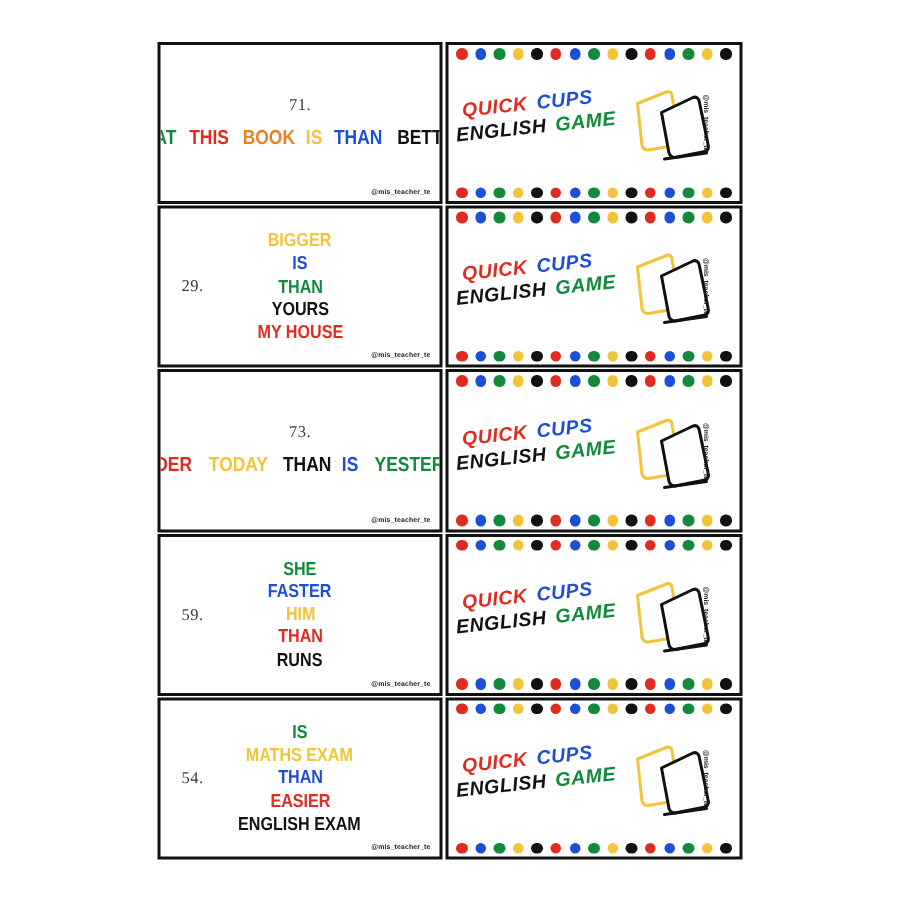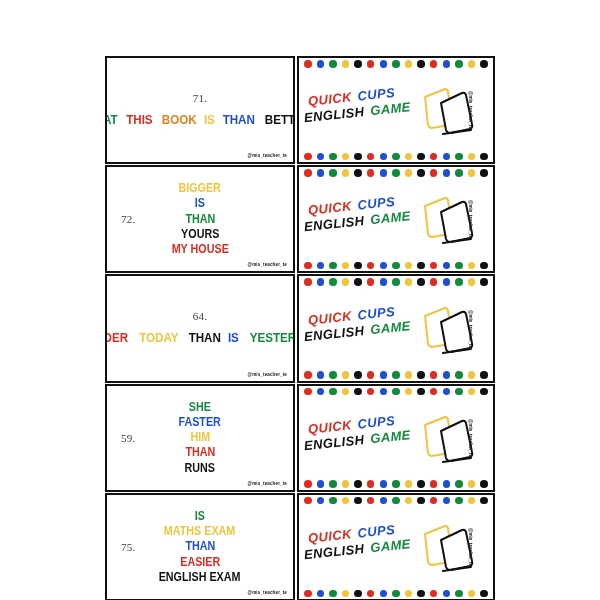--- a/index.html
+++ b/index.html
@@ -12,21 +12,20 @@
     height: 600px;
     font-family: "Liberation Sans", sans-serif;
     overflow: hidden;
   }
 
   #sheet {
     position: relative;
     width: 600px;
     height: 520px;
     background: #ffffff;
-    margin-top: 28px;
   }
 
   #card-grid {
     position: absolute;
     left: 105px;
     top: 28px;
     width: 390px;
     height: 545px;
     display: flex;
     flex-direction: column;
@@ -291,21 +290,21 @@
             <span class="dot" style="background: rgb(29, 78, 216);"></span>
             <span class="dot" style="background: rgb(18, 138, 60);"></span>
             <span class="dot" style="background: rgb(242, 196, 60);"></span>
             <span class="dot" style="background: rgb(17, 17, 17);"></span>
           </div>
         </div>
       </div>
       <div class="card-row">
         <div class="front-card layout-side">
           <div class="front-inner">
-            <div class="card-number">72.</div>
+            <div class="card-number">29.</div>
             <div class="words">
               <span class="word" style="color: rgb(242, 196, 60);">BIGGER</span>
               <span class="word" style="color: rgb(29, 78, 216);">IS</span>
               <span class="word" style="color: rgb(18, 138, 60);">THAN</span>
               <span class="word" style="color: rgb(17, 17, 17);">YOURS</span>
               <span class="word" style="color: rgb(224, 43, 32);">MY HOUSE</span>
             </div>
           </div>
           <div class="watermark">@mis_teacher_te</div>
         </div>
@@ -360,21 +359,21 @@
             <span class="dot" style="background: rgb(29, 78, 216);"></span>
             <span class="dot" style="background: rgb(18, 138, 60);"></span>
             <span class="dot" style="background: rgb(242, 196, 60);"></span>
             <span class="dot" style="background: rgb(17, 17, 17);"></span>
           </div>
         </div>
       </div>
       <div class="card-row">
         <div class="front-card layout-stacked-top">
           <div class="front-inner">
-            <div class="card-number">64.</div>
+            <div class="card-number">73.</div>
             <div class="words">
               <span class="word" style="color: rgb(224, 43, 32);">COLDER</span>
               <span class="word" style="color: rgb(242, 196, 60);">TODAY</span>
               <span class="word" style="color: rgb(17, 17, 17);">THAN</span>
               <span class="word" style="color: rgb(29, 78, 216);">IS</span>
               <span class="word" style="color: rgb(18, 138, 60);">YESTERDAY</span>
             </div>
           </div>
           <div class="watermark">@mis_teacher_te</div>
         </div>
@@ -498,21 +497,21 @@
             <span class="dot" style="background: rgb(29, 78, 216);"></span>
             <span class="dot" style="background: rgb(18, 138, 60);"></span>
             <span class="dot" style="background: rgb(242, 196, 60);"></span>
             <span class="dot" style="background: rgb(17, 17, 17);"></span>
           </div>
         </div>
       </div>
       <div class="card-row">
         <div class="front-card layout-side">
           <div class="front-inner">
-            <div class="card-number">75.</div>
+            <div class="card-number">54.</div>
             <div class="words">
               <span class="word" style="color: rgb(18, 138, 60);">IS</span>
               <span class="word" style="color: rgb(242, 196, 60);">MATHS EXAM</span>
               <span class="word" style="color: rgb(29, 78, 216);">THAN</span>
               <span class="word" style="color: rgb(224, 43, 32);">EASIER</span>
               <span class="word" style="color: rgb(17, 17, 17);">ENGLISH EXAM</span>
             </div>
           </div>
           <div class="watermark">@mis_teacher_te</div>
         </div>

